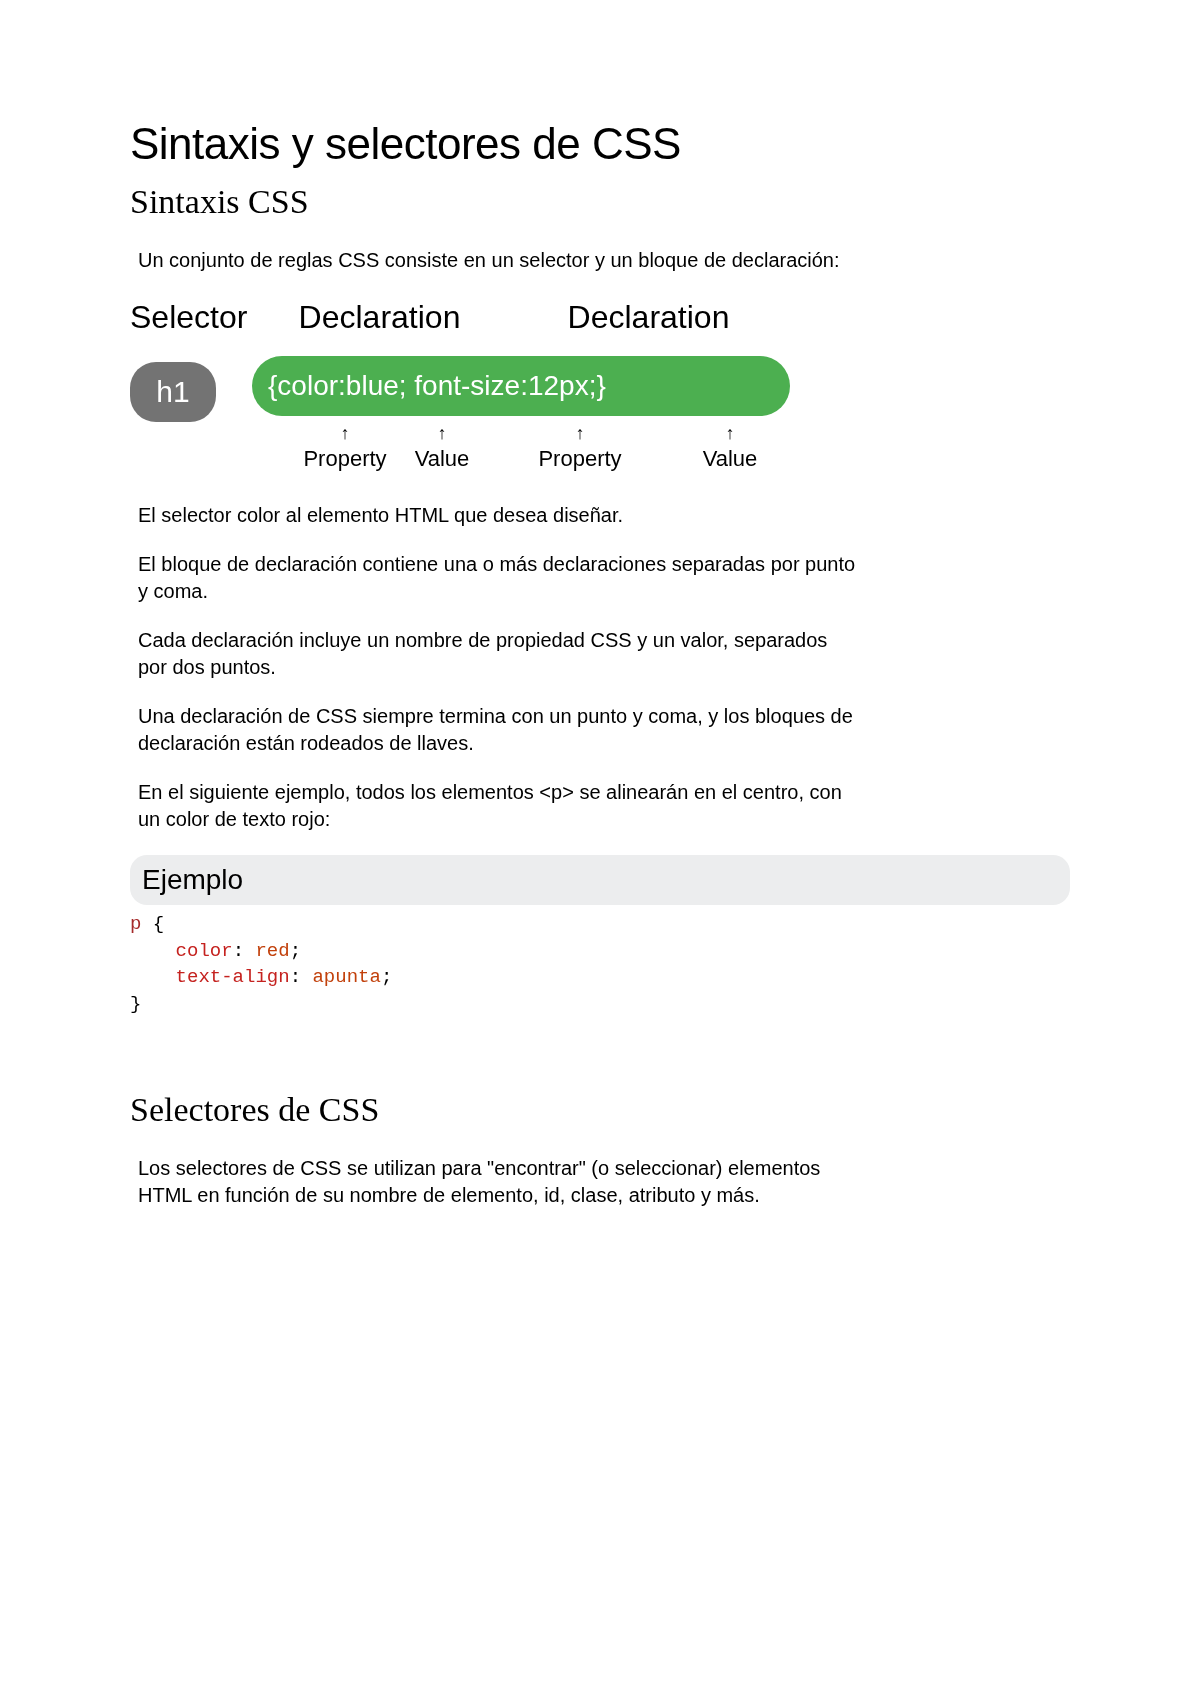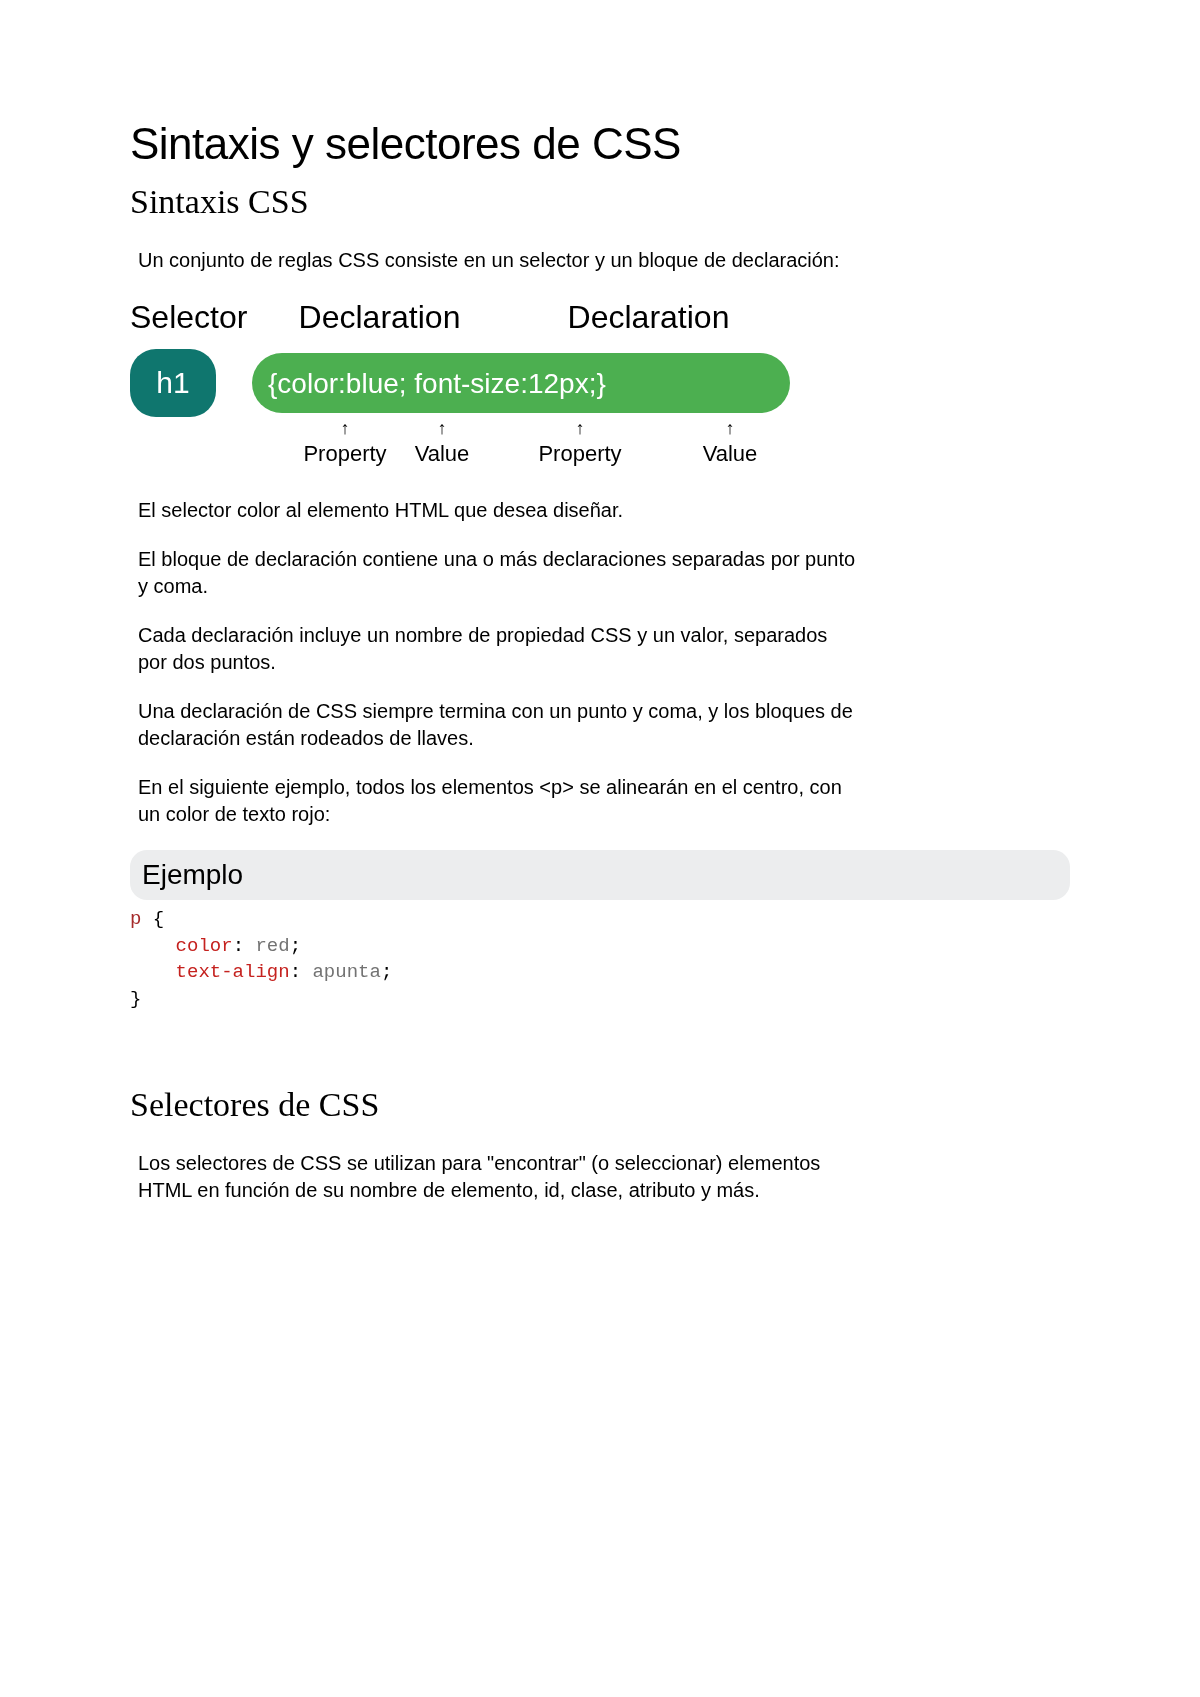--- a/index.html
+++ b/index.html
@@ -41,27 +41,28 @@
   }
   .diag-col-sel { width: 86px; text-align: center; }
   .diag-col-gap { width: 36px; }
   .diag-col-decl1 { width: 255px; text-align: center; }
   .diag-col-decl2 { width: 283px; text-align: center; }
   .diag-label-top { font-size: 32px; padding: 0 0 10px 0; }
   .pill-sel {
     display: inline-flex;
     align-items: center;
     justify-content: center;
-    background: #0f766e;
+    background: #737373;
     color: #fff;
     border-radius: 26px;
-    height: 68px;
+    height: 60px;
     width: 86px;
     font-size: 30px;
     font-weight: 400;
+    margin-top: 13px;
   }
   .pill-decl {
     display: flex;
     align-items: center;
     background: #4CAF50;
     color: #fff;
     border-radius: 30px;
     height: 60px;
     width: 538px;
     font-size: 28px;
@@ -104,21 +105,21 @@
   }
   pre.code {
     font-family: Consolas, "Courier New", monospace;
     font-size: 19px;
     margin: 0 0 20px 0;
     line-height: 1.4;
     white-space: pre;
   }
   .c-brown { color: #a52a2a; }
   .c-red   { color: #c5221f; }
-  .c-blue  { color: #737373; }
+  .c-blue  { color: #c2410c; }
 </style>
 </head>
 <body>
 
 <h1>Sintaxis y selectores de CSS</h1>
 
 <h2>Sintaxis CSS</h2>
 
 <p>Un conjunto de reglas CSS consiste en un selector y un bloque de declaración:</p>
 

